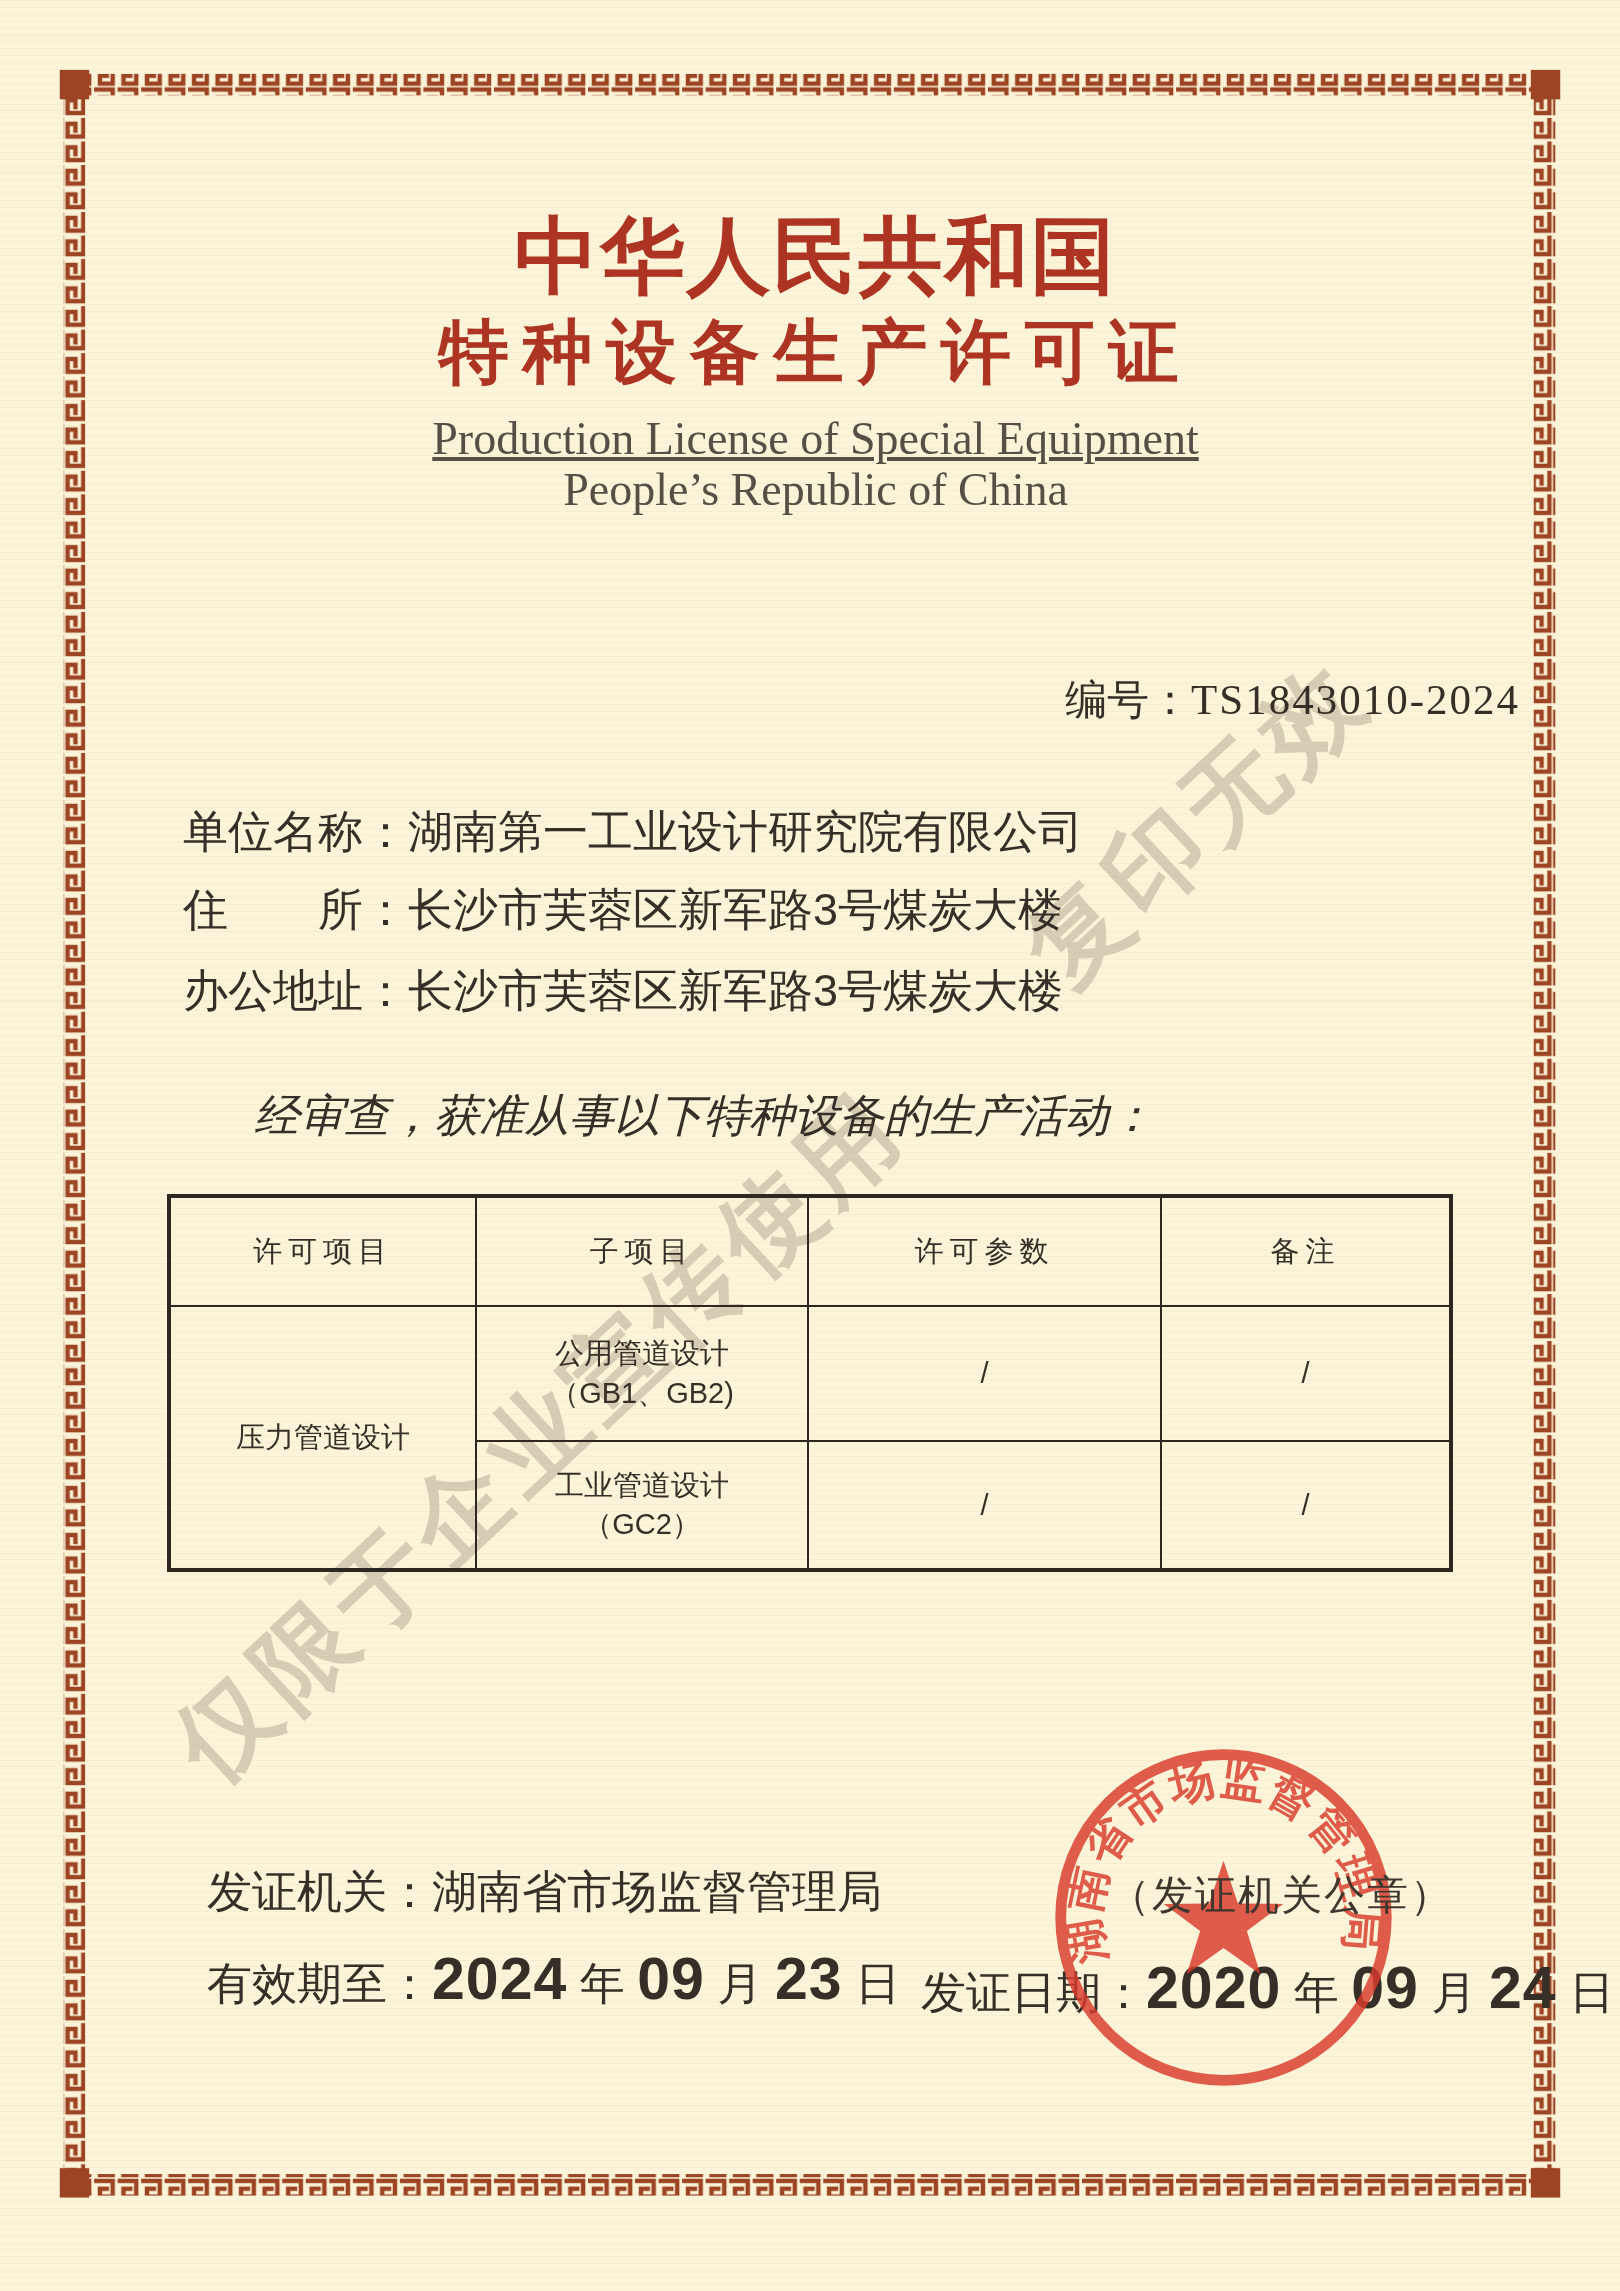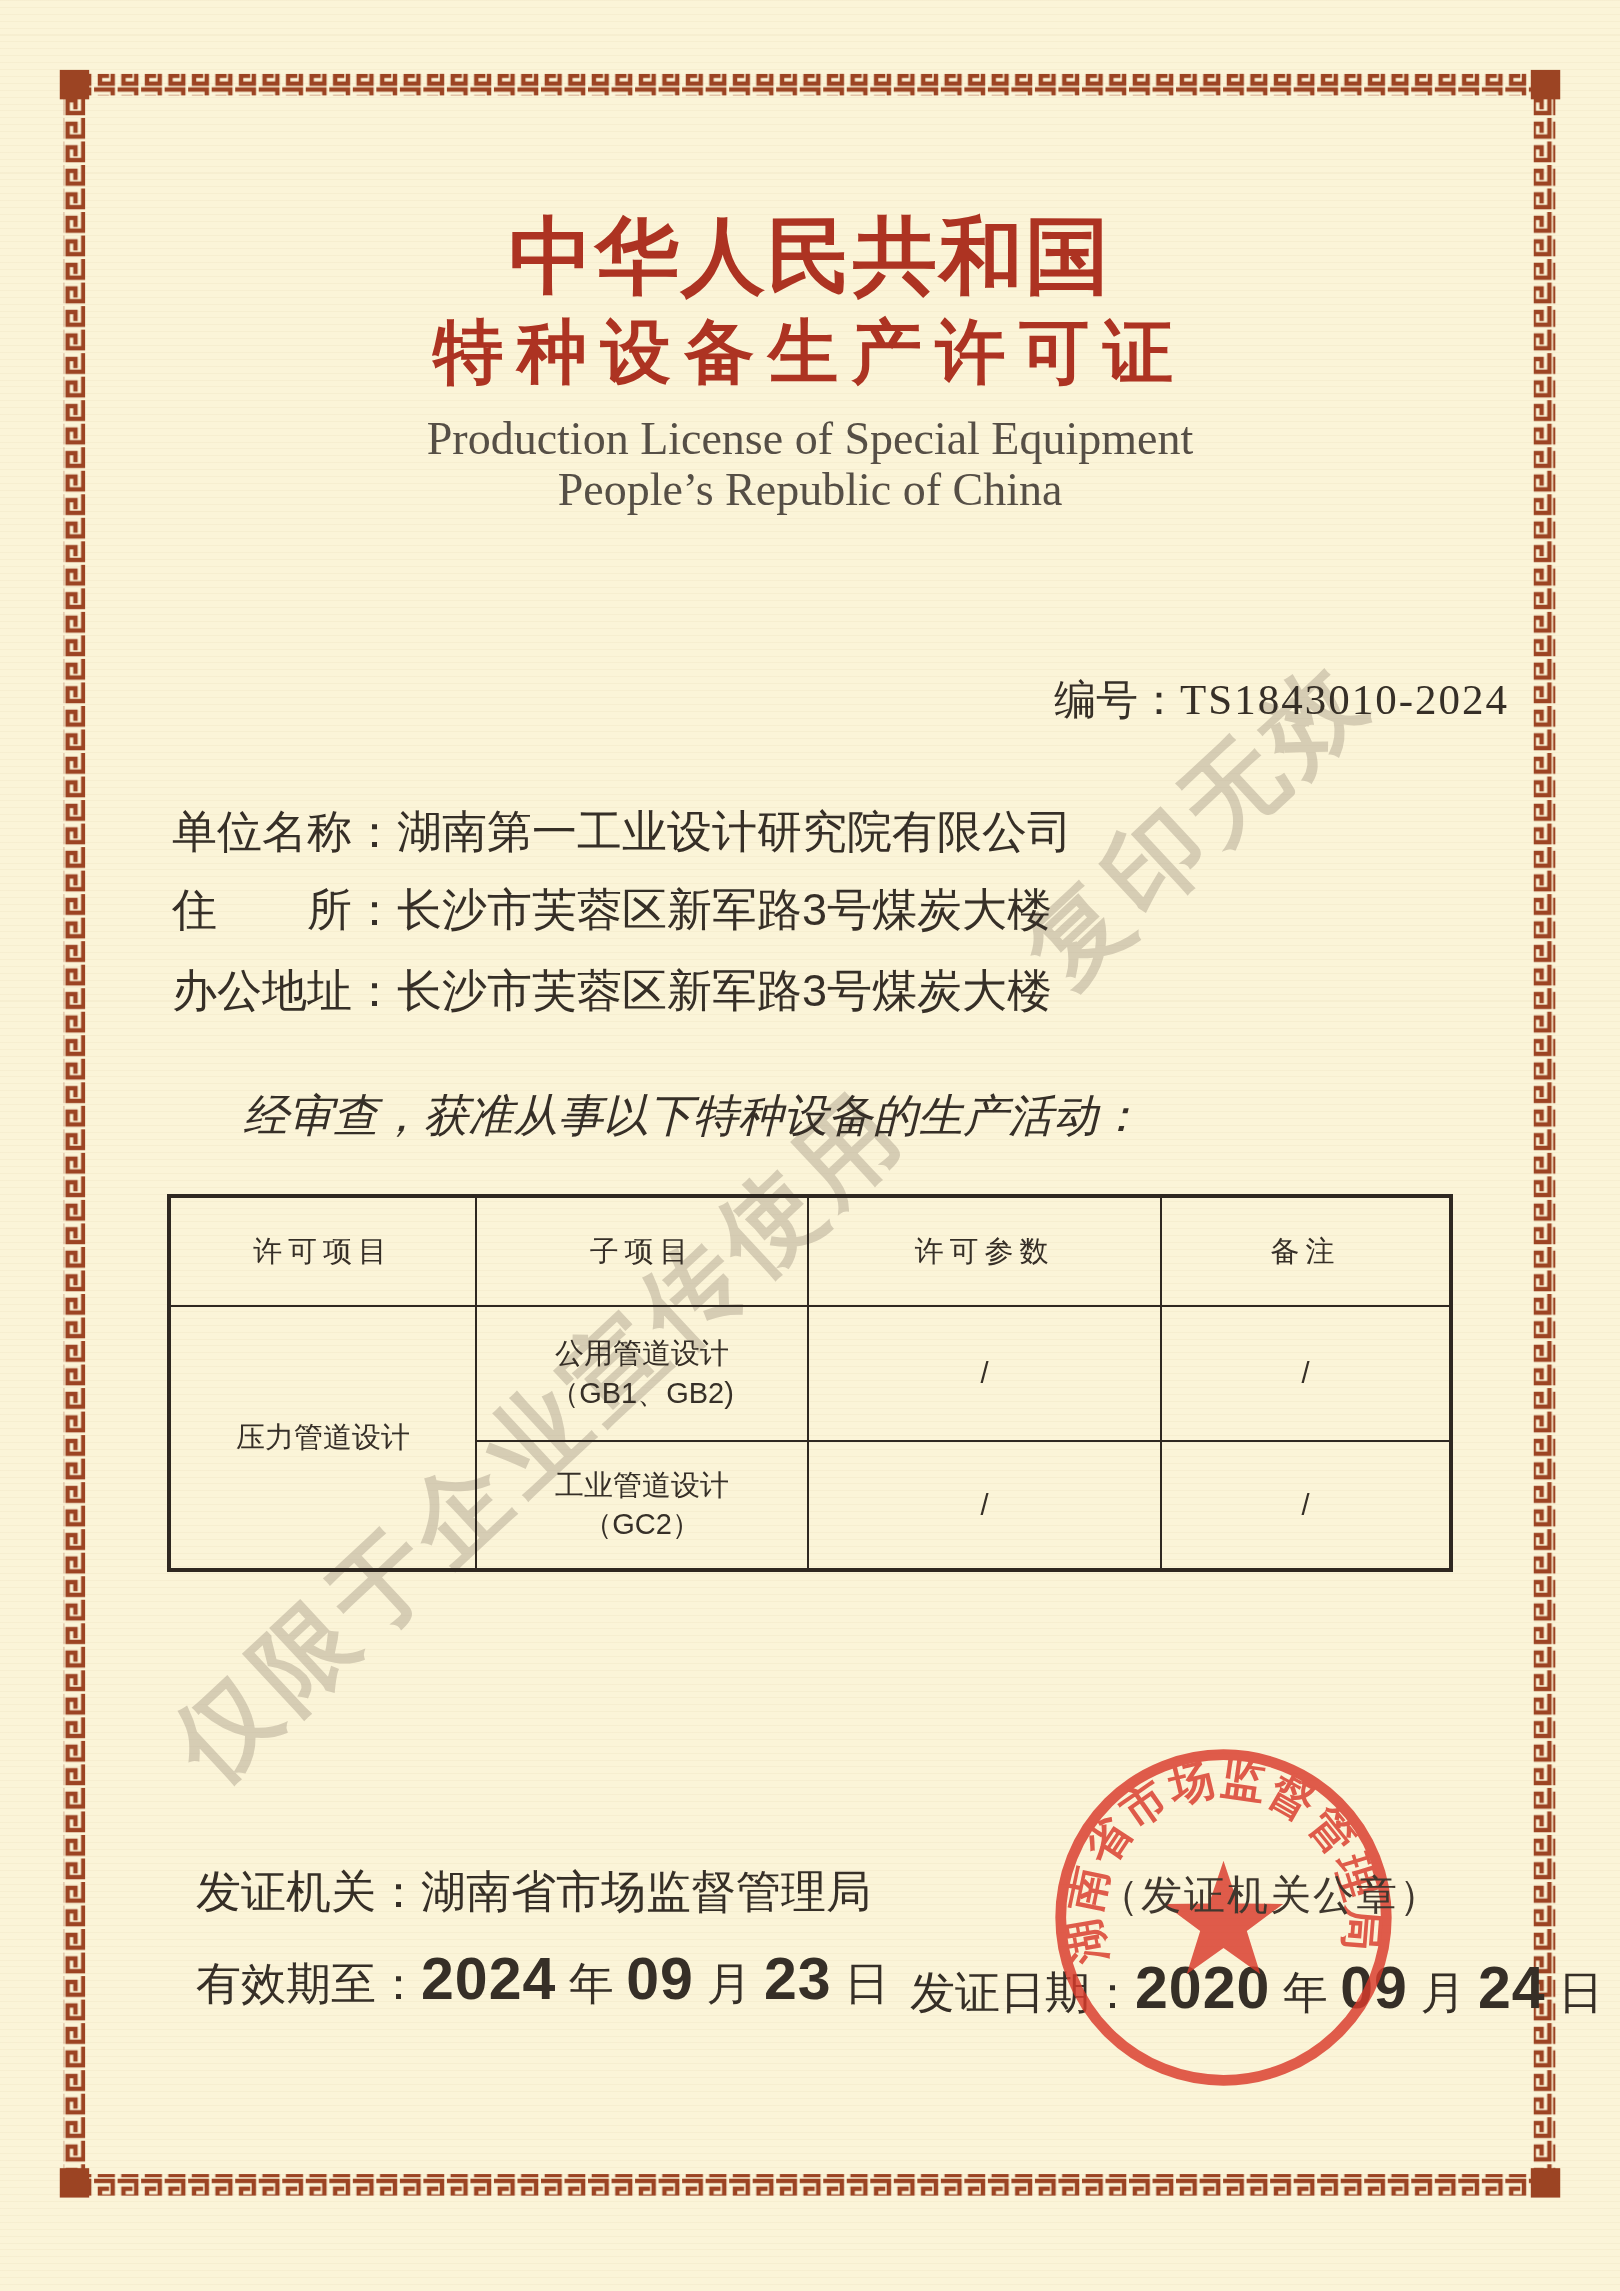--- a/index.html
+++ b/index.html
@@ -6,37 +6,37 @@
   body{
     width:1620px;height:2292px;
     font-family:"Liberation Sans", sans-serif;
     background:#e9e4d2;
   }
   .page{
     position:relative;width:1620px;height:2292px;overflow:hidden;
     background:#fbf4d8;
     background-image:repeating-linear-gradient(180deg, rgba(205,185,140,0.10) 0 1px, rgba(0,0,0,0) 1px 6.9px);
   }
-  .abs{position:absolute;}
+  .abs{position:absolute;padding-left:11px;}
   
   .frame-svg{position:absolute;left:0;top:0;z-index:1;}
   
   .watermark{
     position:absolute;left:192px;top:1696px;z-index:2;
     font-size:98px;letter-spacing:7.8px;white-space:nowrap;
     color:rgba(163,150,130,0.42);font-weight:bold;
     transform:rotate(-43deg);transform-origin:0 50%;
   }
   
   .title-cn{left:0;right:0;text-align:center;color:#ad3322;font-weight:bold;z-index:3;}
   .title-cn.l1{top:200px;font-size:84px;letter-spacing:2px;}
   .title-cn.l2{top:306px;font-size:70px;letter-spacing:13.7px;}
   .title-en{left:0;right:0;text-align:center;color:#564f46;z-index:3;
     font-family:"Liberation Serif","DejaVu Serif",serif;font-size:46px;}
-  .title-en.l1{top:412px;}
+  .title-en.l1{top:412px;text-decoration:underline;}
   .title-en.l2{top:463px;}
   
   .txt{color:#362f27;font-size:45px;z-index:3;white-space:nowrap;}
   .license-no{left:1054px;top:672px;font-size:42px;}
   .license-no .num{font-family:Liberation Serif, serif;font-size:43px;letter-spacing:2px;}
   .row-company{left:172px;top:802px;}
   .row-residence{left:172px;top:880px;}
   .row-office{left:172px;top:961px;}
   .row-note{left:243px;top:1086px;font-style:italic;}
   

